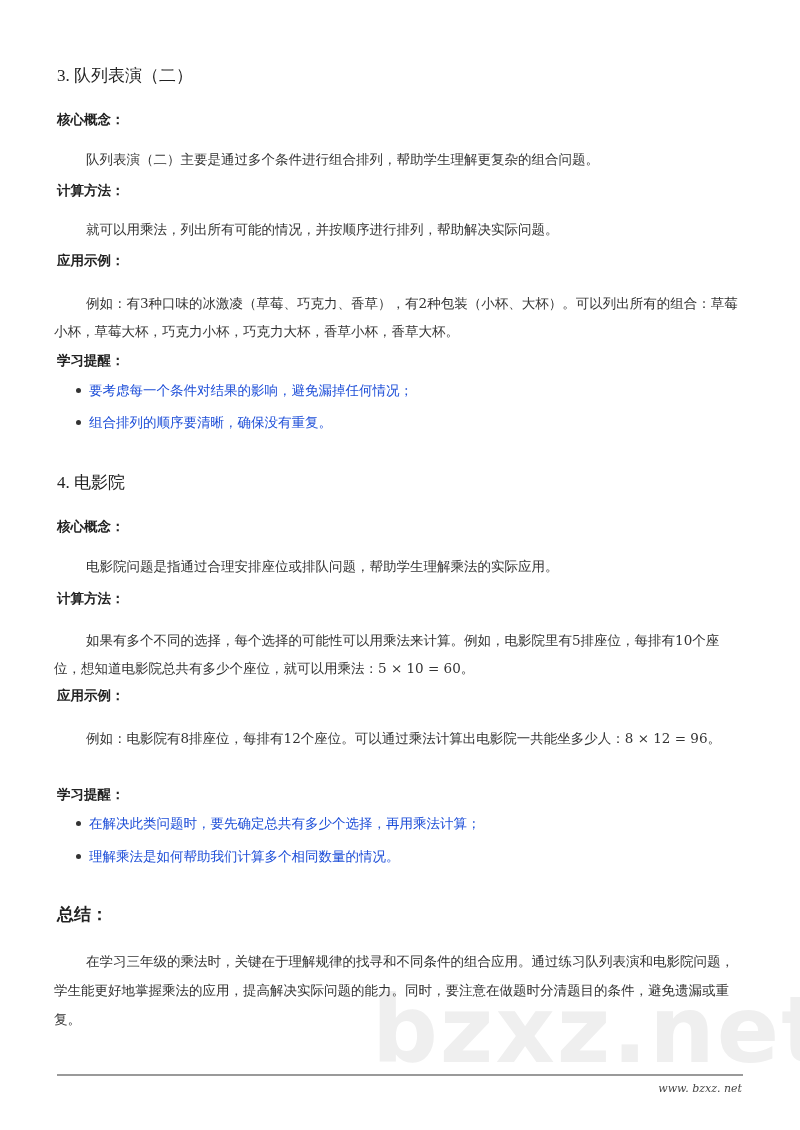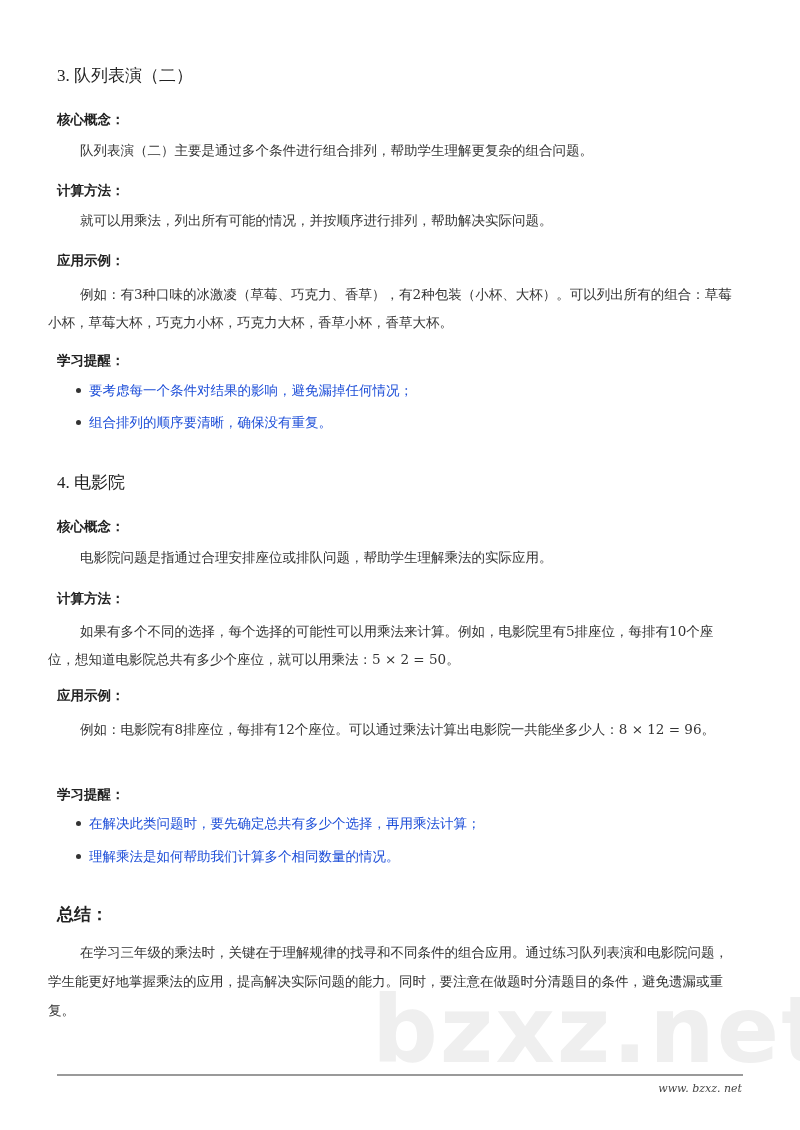--- a/index.html
+++ b/index.html
@@ -5,22 +5,22 @@
   html, body { margin:0; padding:0; background:#ffffff; }
   body { width:800px; height:1130px; position:relative; overflow:hidden;
          font-family:"DejaVu Serif","Liberation Serif",serif; color:#222; }
   .watermark { position:absolute; left:372px; top:985px; font-family:"DejaVu Sans","Liberation Sans",sans-serif;
                font-weight:bold; font-size:92px; color:#efefef; letter-spacing:2px; z-index:0; line-height:1; }
   .page { position:absolute; left:0; top:0; width:800px; z-index:1; }
   .h2 { position:absolute; left:57px; font-family:Liberation Serif, serif;
         font-size:17px; color:#222; font-weight:normal;text-align:center; }
   .h3 { position:absolute; left:57px; font-family:"DejaVu Sans","Liberation Sans",sans-serif;
         font-size:13.5px; font-weight:bold; color:#222;text-align:center; }
-  .p { position:absolute; left:48px; width:690px; font-size:13.5px; line-height:24px; color:#333;
-       text-indent:32px; }
+  .p { position:absolute; left:54px; width:690px; font-size:13.5px; line-height:24px; color:#333;
+       text-indent:32px;margin-top:9px; }
   .li { position:absolute; left:76px; font-size:13.5px; color:#1d4ed8; }
   .li .dot { display:inline-block; width:5px; height:5px; border-radius:50%; background:#333;
              margin-right:8px; vertical-align:middle; position:relative; top:-1px; }
   .summary-h { position:absolute; left:57px; top:903px; font-family:"DejaVu Sans","Liberation Sans",sans-serif;
                font-size:17px; font-weight:bold; color:#222; }
   .footer-line { position:absolute; left:57px; top:1074px; width:686px; height:2px; background:#9a9a9a; }
   .footer-url { position:absolute; right:58px; top:1082px; font-style:italic; font-size:11px; color:#444;
                 font-family:"DejaVu Serif","Liberation Serif",serif;text-align:center; }
 </style>
 </head>
@@ -42,21 +42,21 @@
     <span class="dot"></span><span>要考虑每一个条件对结果的影响，避免漏掉任何情况；</span>
   </div>
   <div class="li" style="top:414px">
     <span class="dot"></span><span>组合排列的顺序要清晰，确保没有重复。</span>
   </div>
 
   <div class="h2" style="top:471px">4.  电影院</div>
   <div class="h3" style="top:518px">核心概念：</div>
   <div class="p" style="top:545px">电影院问题是指通过合理安排座位或排队问题，帮助学生理解乘法的实际应用。</div>
   <div class="h3" style="top:590px">计算方法：</div>
-  <div class="p" style="top:617px;line-height:28px">如果有多个不同的选择，每个选择的可能性可以用乘法来计算。例如，电影院里有5排座位，每排有10个座位，想知道电影院总共有多少个座位，就可以用乘法：5 × 2 = 50。</div>
+  <div class="p" style="top:617px;line-height:28px">如果有多个不同的选择，每个选择的可能性可以用乘法来计算。例如，电影院里有5排座位，每排有10个座位，想知道电影院总共有多少个座位，就可以用乘法：5 × 10 = 60。</div>
   <div class="h3" style="top:687px">应用示例：</div>
   <div class="p" style="top:715px;line-height:28px">例如：电影院有8排座位，每排有12个座位。可以通过乘法计算出电影院一共能坐多少人：8 × 12 = 96。</div>
   <div class="h3" style="top:786px">学习提醒：</div>
   <div class="li" style="top:815px">
     <span class="dot"></span><span>在解决此类问题时，要先确定总共有多少个选择，再用乘法计算；</span>
   </div>
   <div class="li" style="top:848px">
     <span class="dot"></span><span>理解乘法是如何帮助我们计算多个相同数量的情况。</span>
   </div>
 

